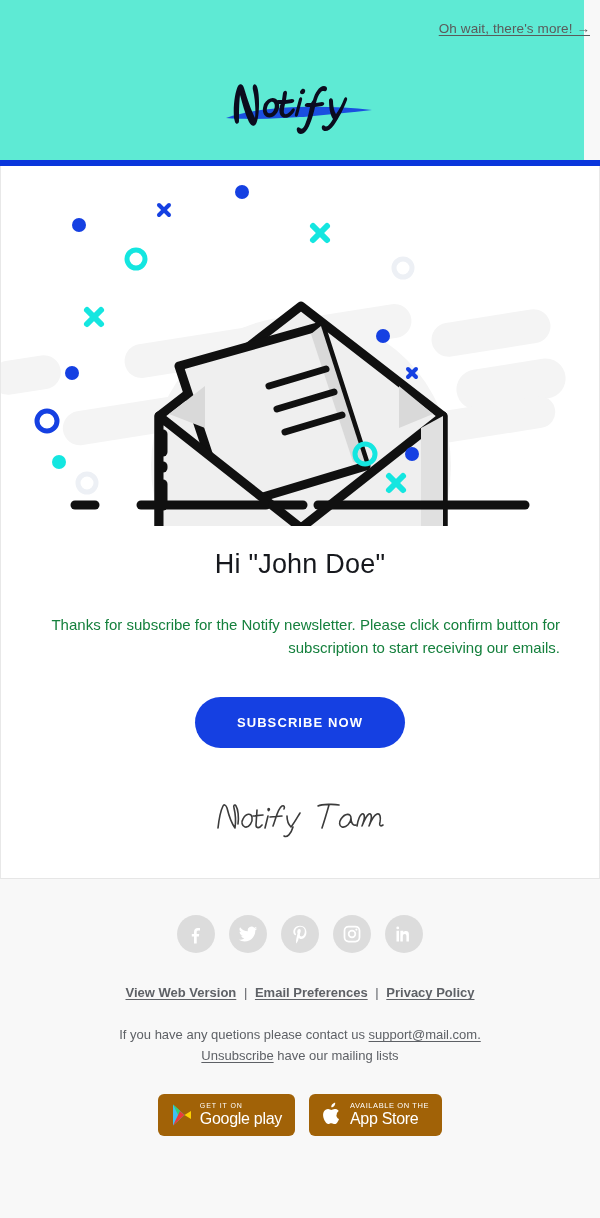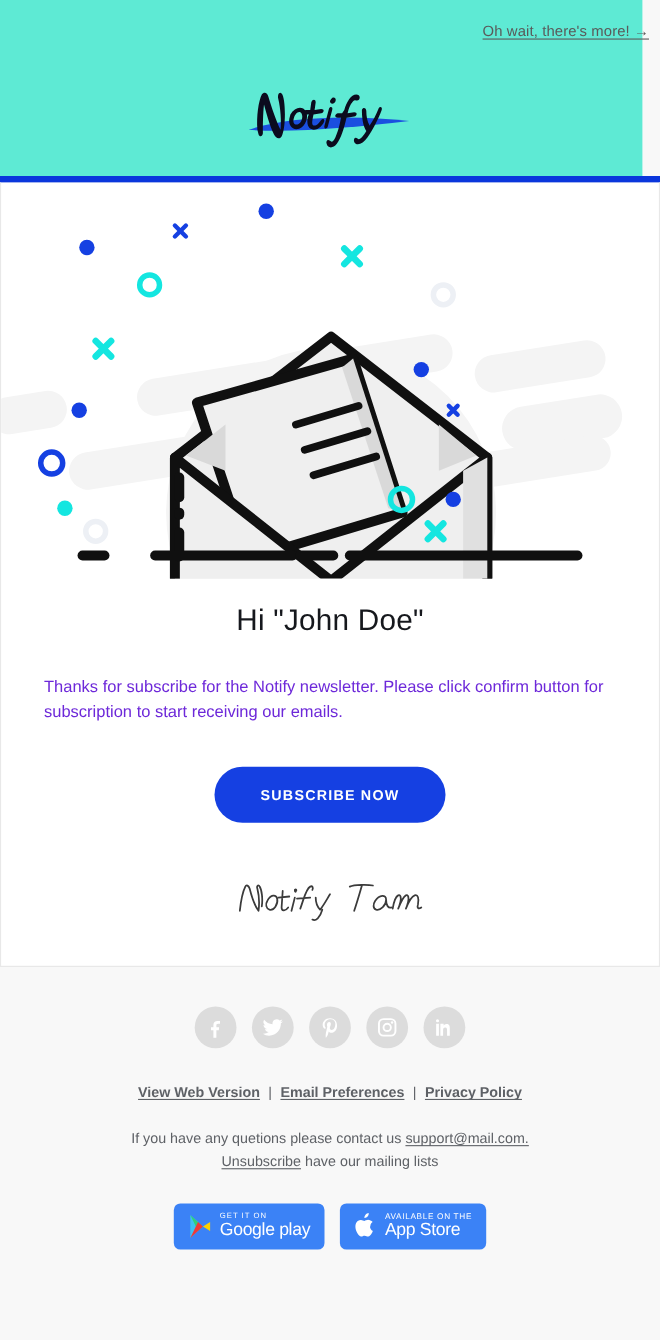--- a/index.html
+++ b/index.html
@@ -92,24 +92,24 @@
     font-size: 17px;
     color: #a3a6ad;
     font-weight: 400;
     margin-top: 14px;
     letter-spacing: 0.2px;
   }
 
   .body-copy {
     width: 520px;
     margin: 34px auto 0;
-    text-align: left;
+    text-align: right;
     font-size: 15px;
     line-height: 1.5;
-    color: #6d28d9;
+    color: #15803d;
   }
 
   .cta-row {
     margin-top: 38px;
     text-align: center;
   }
 
   .cta-button {
     display: inline-block;
     background: #1540e2;
@@ -192,21 +192,21 @@
   }
 
   .store-row {
     margin-top: 28px;
     display: flex;
     justify-content: center;
     gap: 14px;
   }
 
   .store-badge {
-    background: #3b82f6;
+    background: #a16207;
     border-radius: 6px;
     display: flex;
     align-items: center;
     gap: 7px;
     padding: 8px 13px;
     cursor: pointer;
     height: 42px;
   }
   .store-badge svg { display: block; flex: none; }
   .store-text { text-align: left; line-height: 1; }

